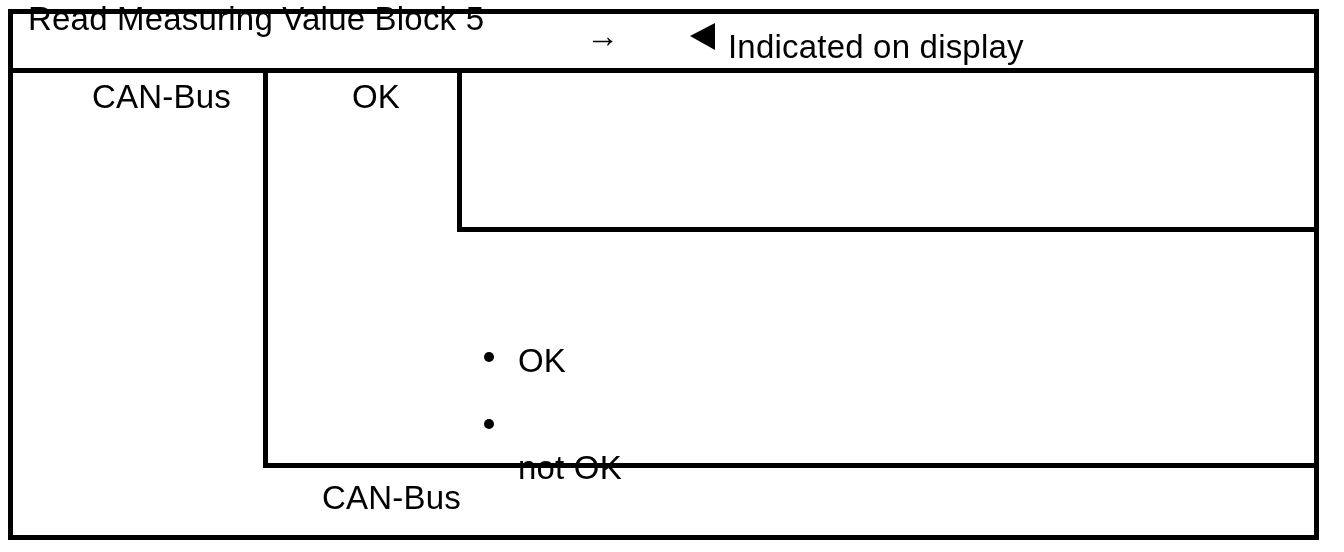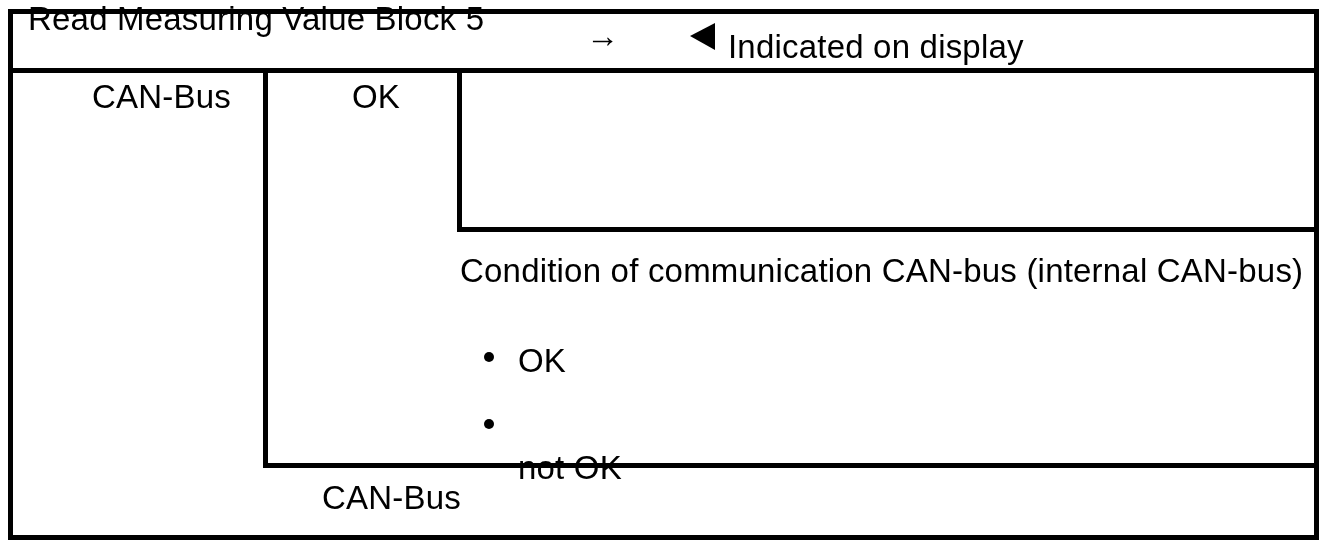--- a/index.html
+++ b/index.html
@@ -86,21 +86,20 @@
   <div class="line hlineB"></div>
 
   <div class="txt header-title">Read Measuring Value Block 5</div>
   <div class="txt arrow">→</div>
   <div class="tri"></div>
   <div class="txt display-note">Indicated on display</div>
 
   <div class="txt field1">CAN-Bus</div>
   <div class="txt field2">OK</div>
 
-  <div class="txt condition">Condition of communication CAN-bus (internal CAN-bus)</div>
   <div class="dot dot1"></div>
   <div class="txt bullet1">OK</div>
   <div class="dot dot2"></div>
   <div class="txt bullet2">not OK</div>
 
   <div class="txt footer-label">CAN-Bus</div>
 
 </div>
 
 </body></html>

